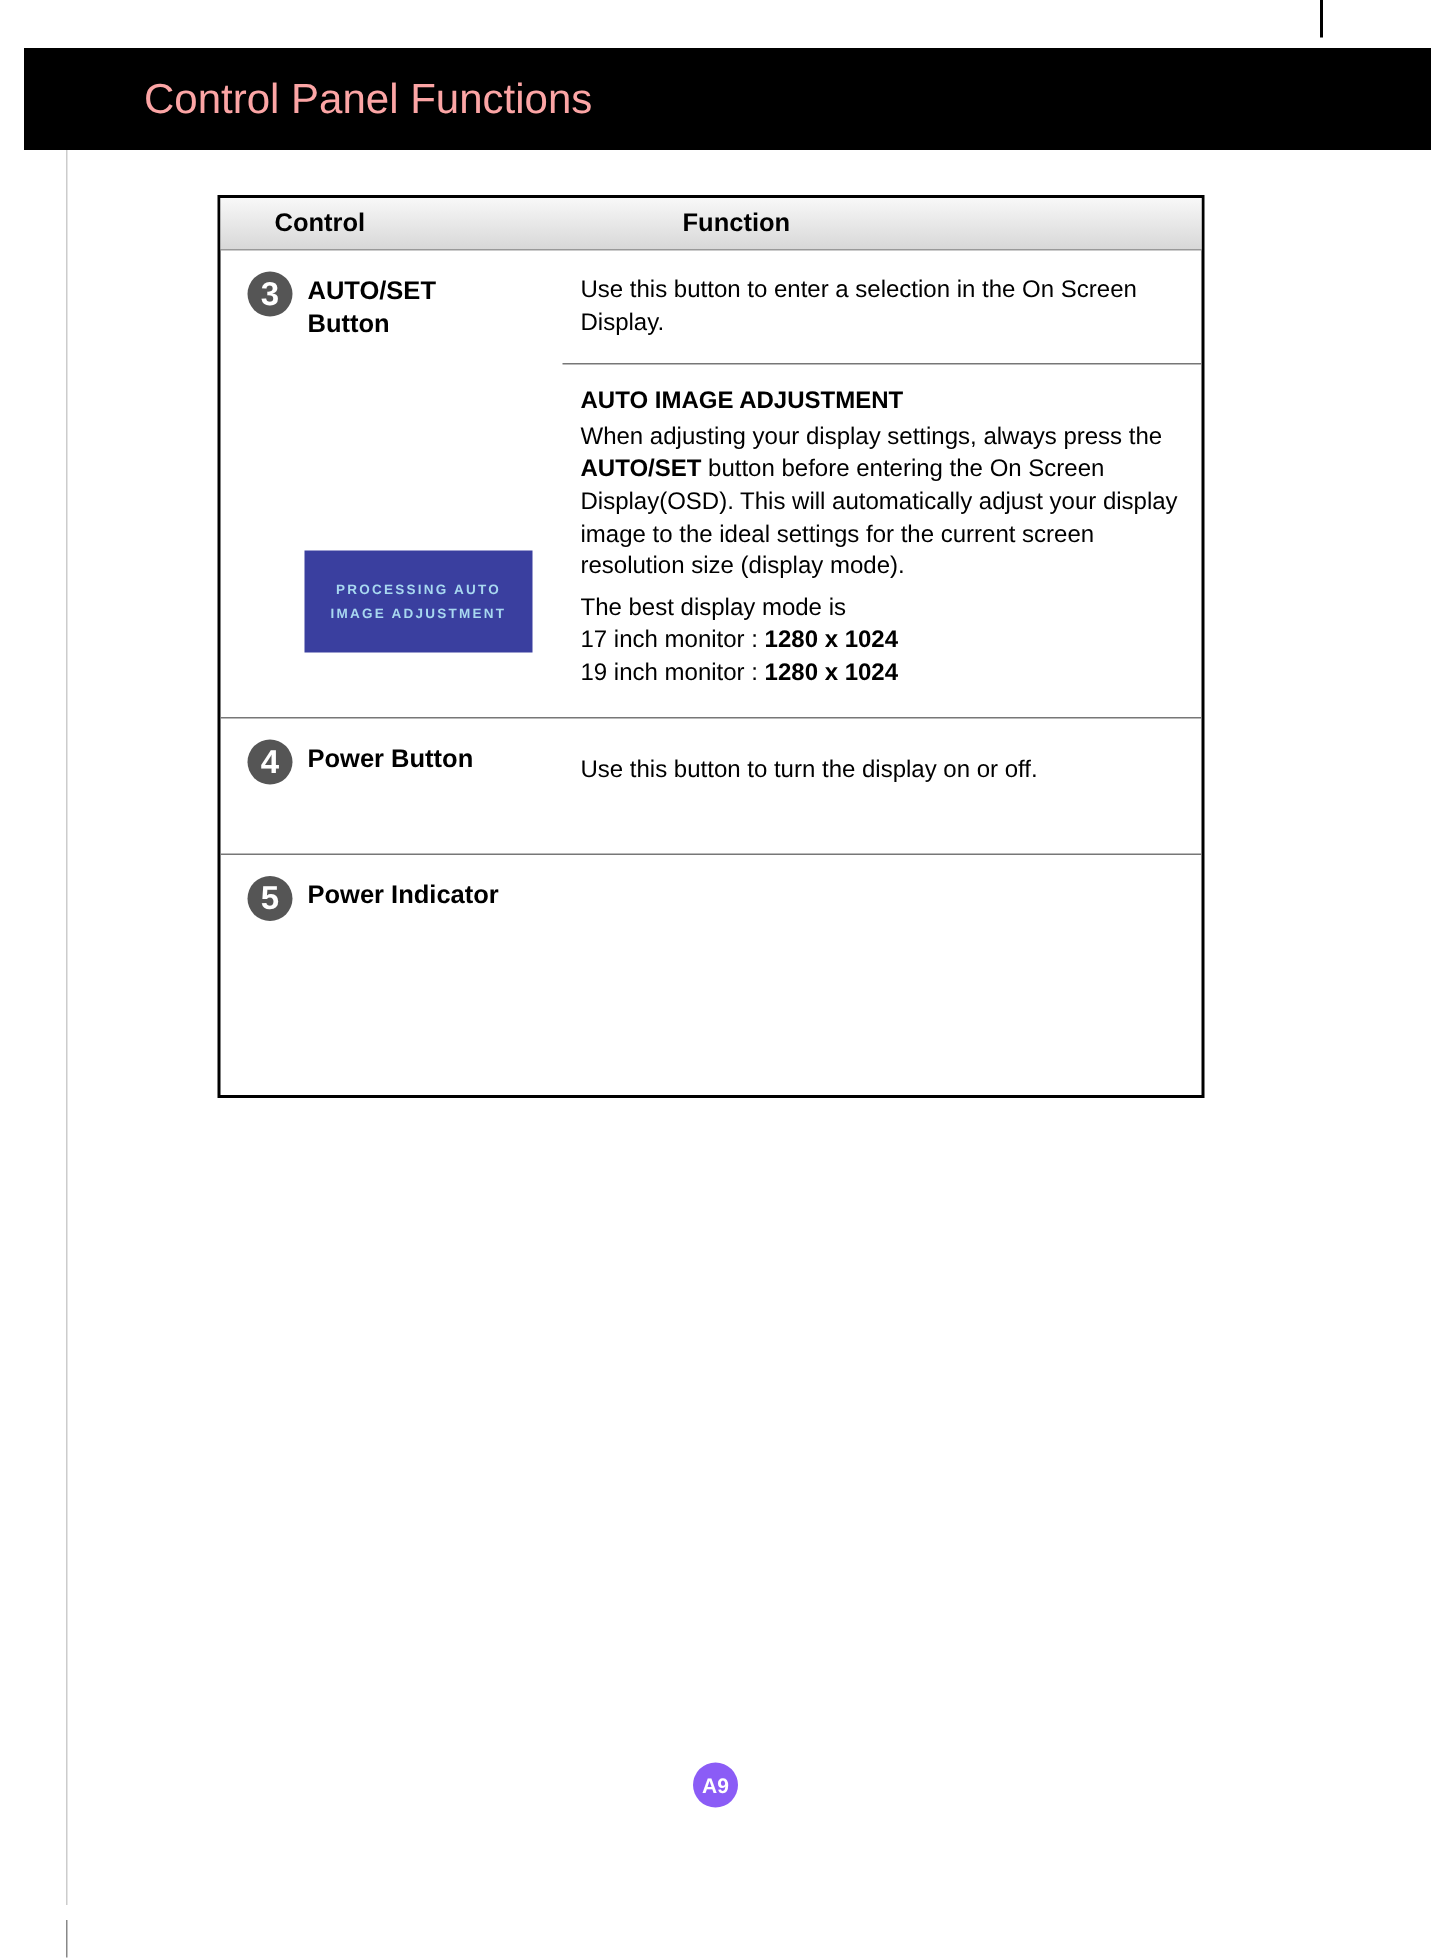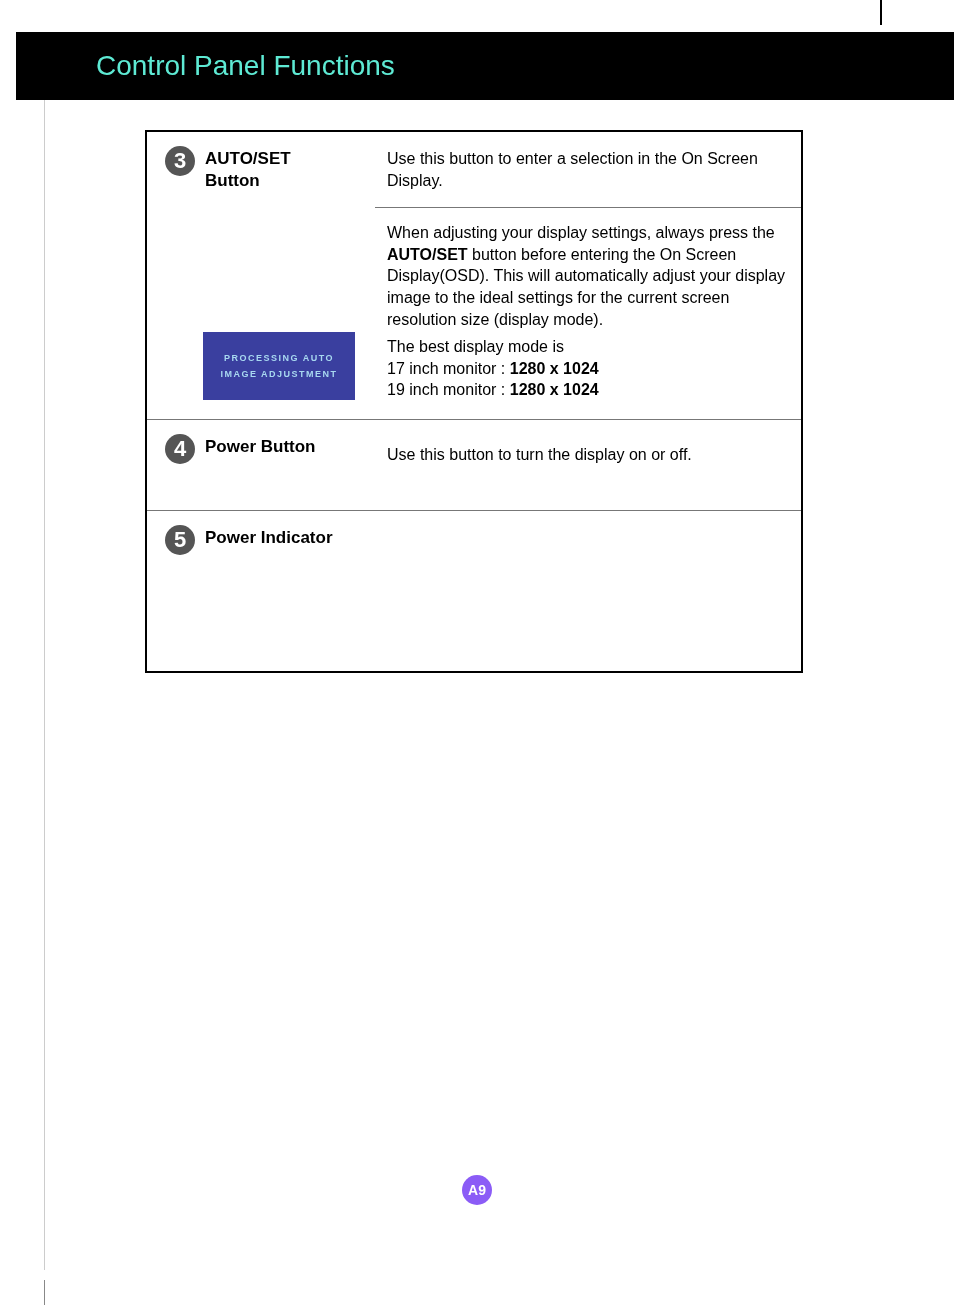--- a/index.html
+++ b/index.html
@@ -33,21 +33,21 @@
     position: absolute;
     top: 32px;
     left: 16px;
     right: 0;
     height: 68px;
     background: #000;
     display: flex;
     align-items: center;
   }
   .header-title {
-    color: #5eead4;
+    color: #fca5a5;
     font-size: 28px;
     font-weight: 400;
     margin-left: 80px;
   }
   .content-area {
     position: absolute;
     top: 100px;
     left: 44px;
     width: 838px;
     border-left: 1px solid #ccc;
@@ -200,38 +200,43 @@
 <div class="page">
   <div class="crop-marks"></div>
 
   <div class="header-bar">
     <div class="header-title">Control Panel Functions</div>
   </div>
 
   <div class="content-area">
     <div class="table-box">
 
+      <div class="table-header">
+        <div class="th-control">Control</div>
+        <div class="th-function">Function</div>
+      </div>
 
       <div class="row">
         <div class="row-control">
           <div class="row-control-inner">
             <div class="num-circle">3</div>
             <div class="control-label">
               <span>AUTO/SET<br>Button</span>
             </div>
           </div>
           <div class="osd-box">
             <div>PROCESSING AUTO</div>
             <div>IMAGE ADJUSTMENT</div>
           </div>
         </div>
         <div class="row-function">
           <div>Use this button to enter a selection in the On Screen Display.</div>
           <div class="subrow-divider" style="margin-top:16px;"></div>
           <div class="sub-function">
+            <div class="sub-heading">AUTO IMAGE ADJUSTMENT</div>
             <div class="sub-text">
               <span>When adjusting your display settings, always press the </span><b>AUTO/SET</b><span> button before entering the On Screen Display(OSD). This will automatically adjust your display image to the ideal settings for the current screen resolution size (display mode).</span>
             </div>
             <div class="mode-line">The best display mode is</div>
             <div class="res-line">
               <span>17 inch monitor : </span><span class="res-bold">1280 x 1024</span>
             </div>
             <div class="res-line">
               <span>19 inch monitor : </span><span class="res-bold">1280 x 1024</span>
             </div>

